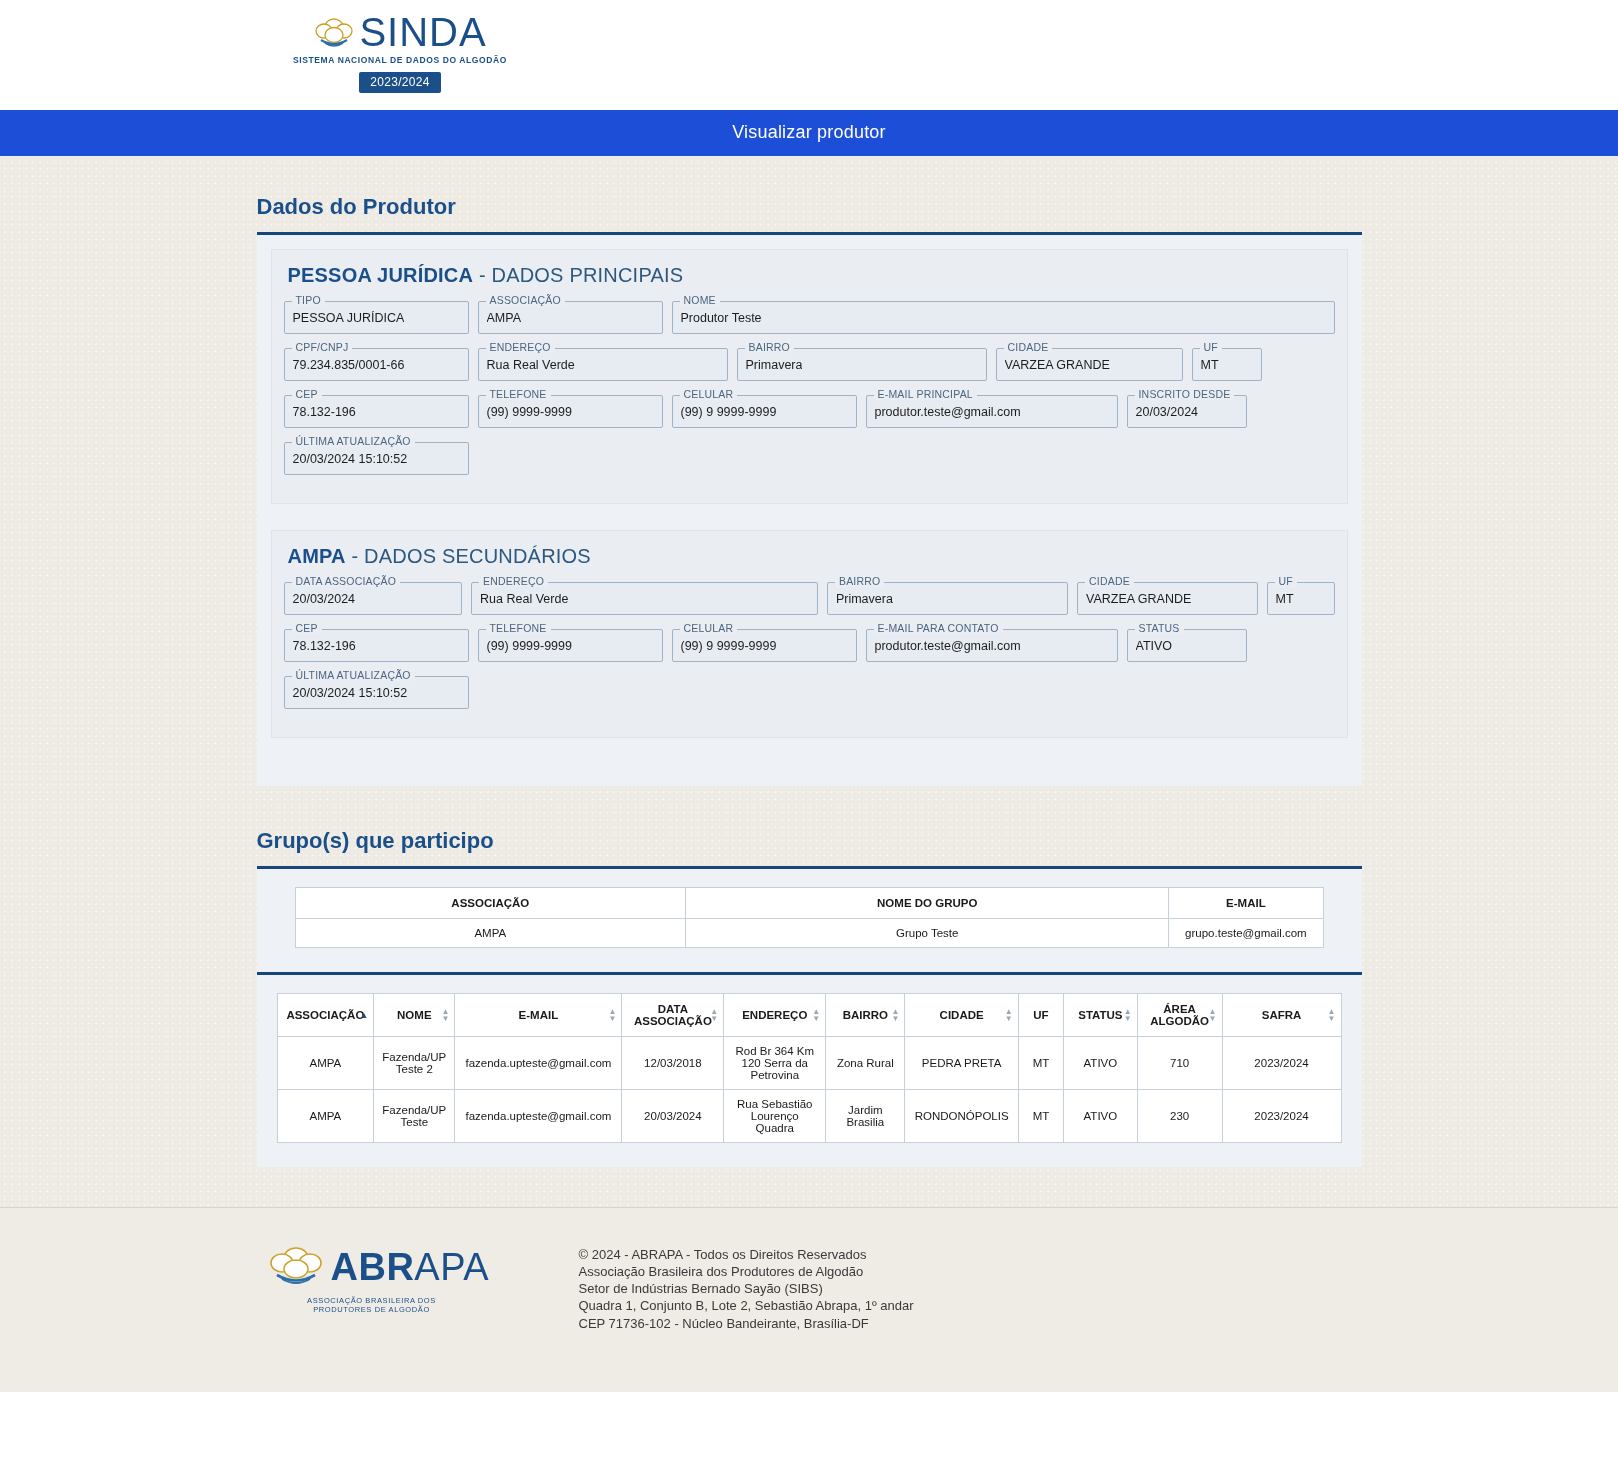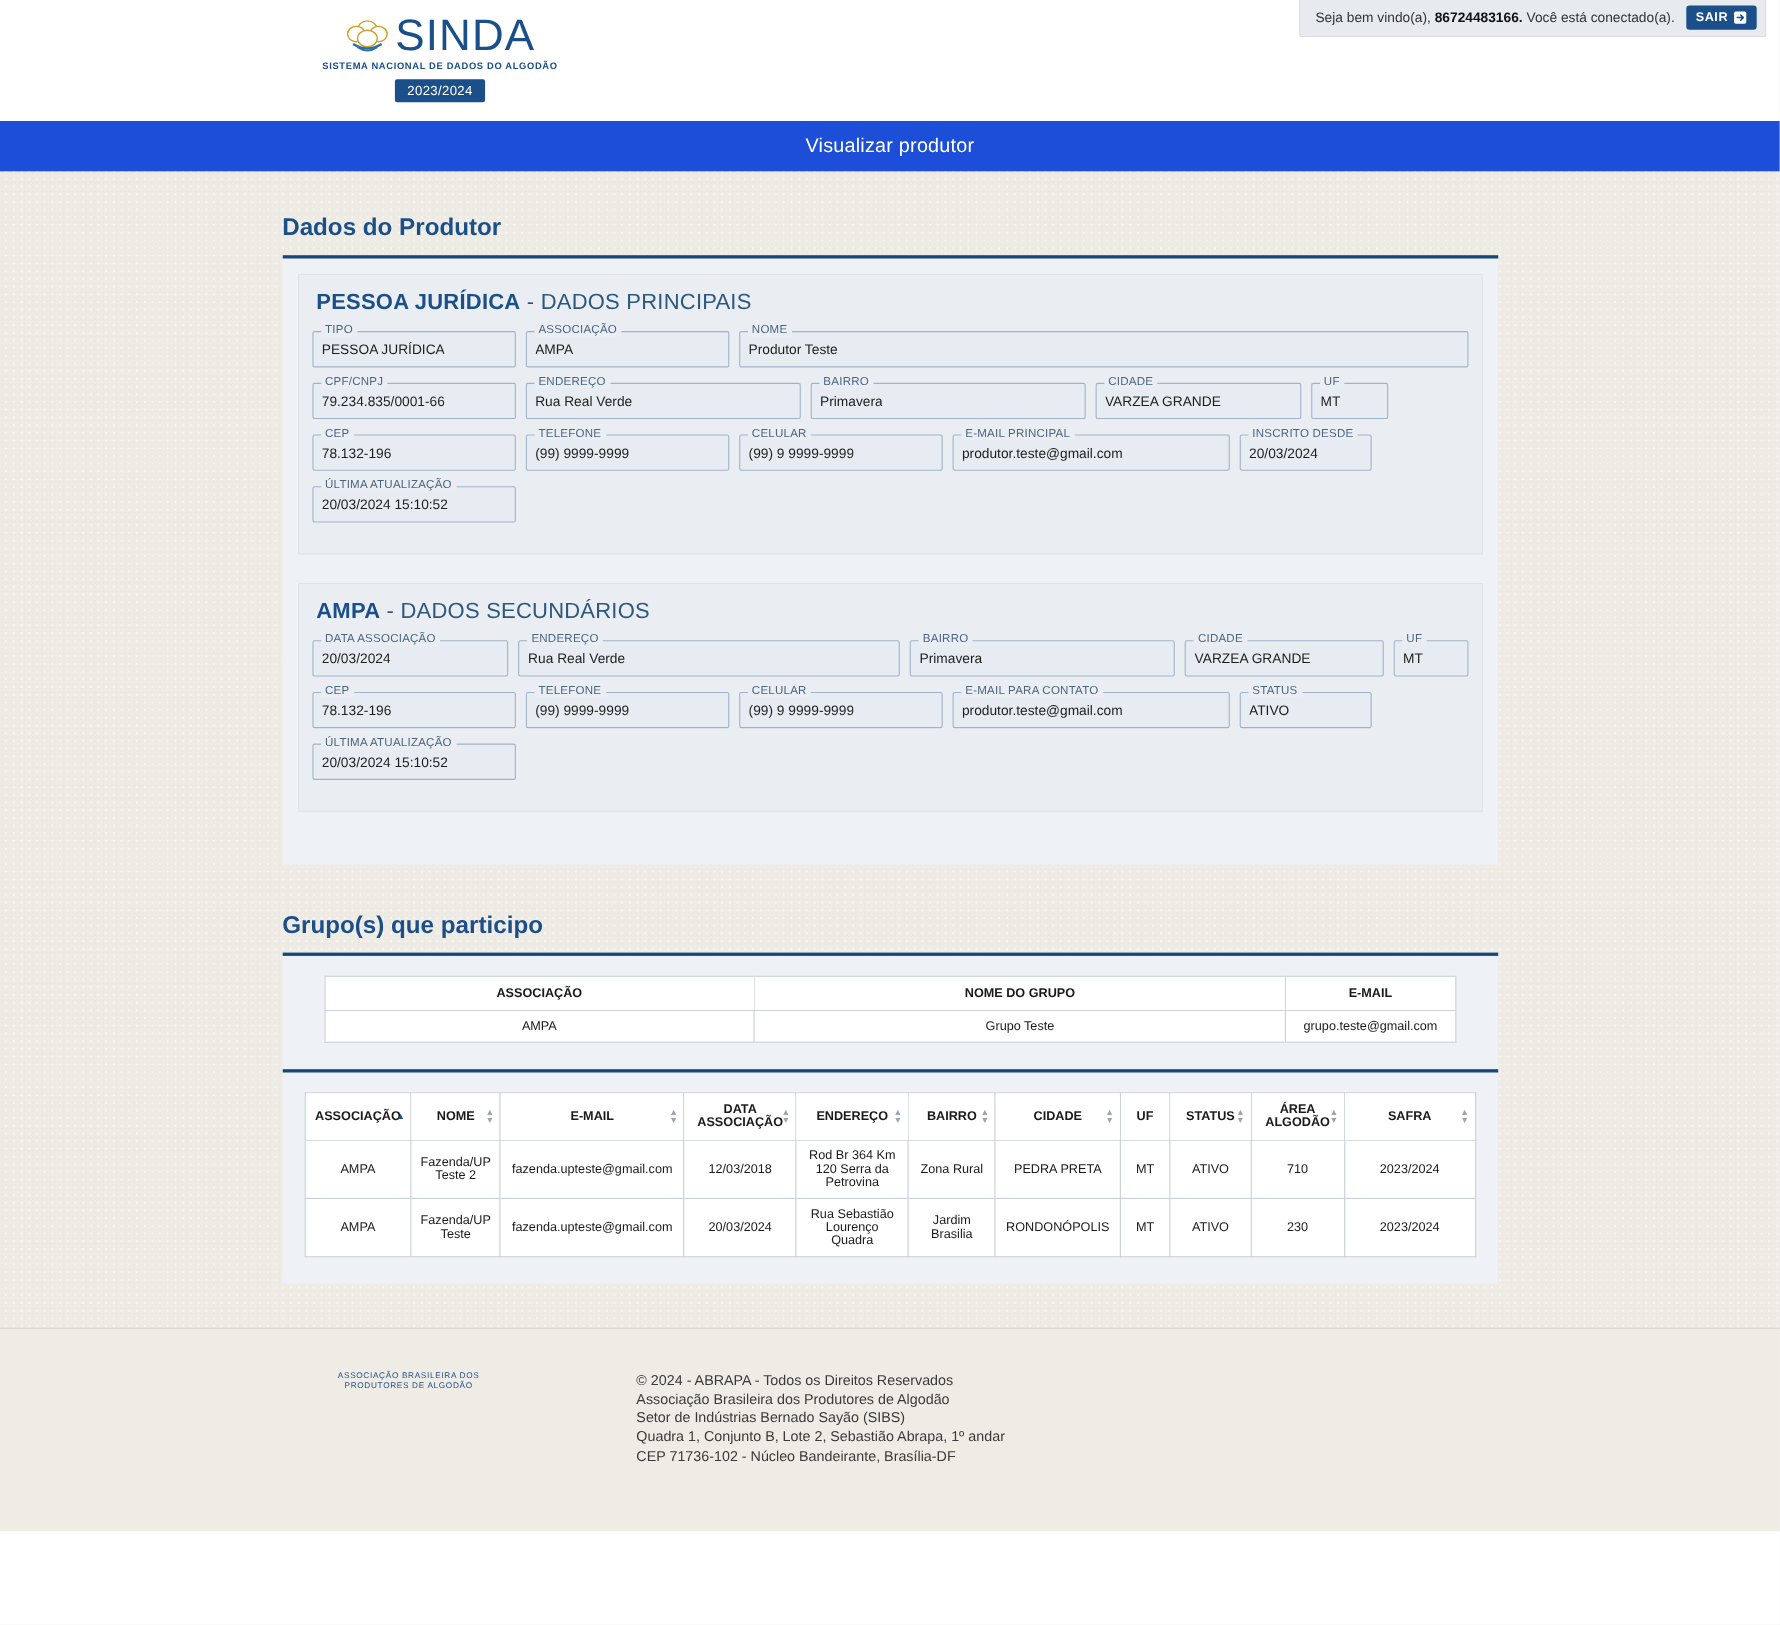--- a/index.html
+++ b/index.html
@@ -293,36 +293,20 @@
           <path d="M8 26 Q21 34 34 26" fill="none" stroke="#2c6fa8" stroke-width="2.2"></path>
           <path d="M12 29 Q21 35 30 29" fill="none" stroke="#2c6fa8" stroke-width="1.6"></path>
         </svg>
       </span>
       <span class="logo-text">SINDA</span>
     </div>
     <div class="logo-sub">SISTEMA NACIONAL DE DADOS DO ALGODÃO</div>
     <div class="safra-badge">2023/2024</div>
   </div>
 
-  <div class="welcome-box">
-    <span class="welcome-text">
-      <span>Seja bem vindo(a),</span>
-      <b>86724483166.</b>
-      <span>Você está conectado(a).</span>
-    </span>
-    <button class="sair-btn">
-      <span>SAIR</span>
-      <span class="exit-ico">
-        <svg width="12" height="12" viewBox="0 0 14 14">
-          <rect x="0.5" y="0.5" width="13" height="13" rx="2" fill="#ffffff"></rect>
-          <path d="M4 7h6M7.5 4.2L10.3 7l-2.8 2.8" stroke="#1b4f8a" stroke-width="1.6" fill="none" stroke-linecap="round" stroke-linejoin="round"></path>
-        </svg>
-      </span>
-    </button>
-  </div>
 </div>
 
 <div class="page-titlebar">Visualizar produtor</div>
 
 <div class="content">
   <div class="container">
 
     <h2 class="section-title">Dados do Produtor</h2>
 
     <div class="panel">
@@ -596,20 +580,33 @@
         </tbody>
       </table>
     </div>
 
   </div>
 </div>
 
 <div class="footer">
   <div class="footer-inner">
     <div class="abrapa-logo">
+      <div class="abrapa-row">
+        <span>
+          <svg width="58" height="46" viewBox="0 0 58 46">
+            <ellipse cx="29" cy="16" rx="12" ry="10" fill="#ffffff" stroke="#c9a227" stroke-width="1.5"></ellipse>
+            <ellipse cx="15" cy="21" rx="11" ry="9" fill="#ffffff" stroke="#c9a227" stroke-width="1.5"></ellipse>
+            <ellipse cx="43" cy="21" rx="11" ry="9" fill="#ffffff" stroke="#c9a227" stroke-width="1.5"></ellipse>
+            <ellipse cx="29" cy="27" rx="12" ry="9" fill="#ffffff" stroke="#c9a227" stroke-width="1.5"></ellipse>
+            <path d="M10 33 Q29 44 48 33" fill="none" stroke="#2c6fa8" stroke-width="2.6"></path>
+            <path d="M15 37 Q29 45 43 37" fill="none" stroke="#2c6fa8" stroke-width="2"></path>
+          </svg>
+        </span>
+        <span class="abrapa-text"><span class="b">AB</span><span class="b" style="color:#1b4f8a">R</span><span>APA</span></span>
+      </div>
       <div class="abrapa-sub">ASSOCIAÇÃO BRASILEIRA DOS PRODUTORES DE ALGODÃO</div>
     </div>
     <div class="footer-text">
       <div>© 2024 - ABRAPA - Todos os Direitos Reservados</div>
       <div>Associação Brasileira dos Produtores de Algodão</div>
       <div>Setor de Indústrias Bernado Sayão (SIBS)</div>
       <div>Quadra 1, Conjunto B, Lote 2, Sebastião Abrapa, 1º andar</div>
       <div>CEP 71736-102 - Núcleo Bandeirante, Brasília-DF</div>
     </div>
   </div>

